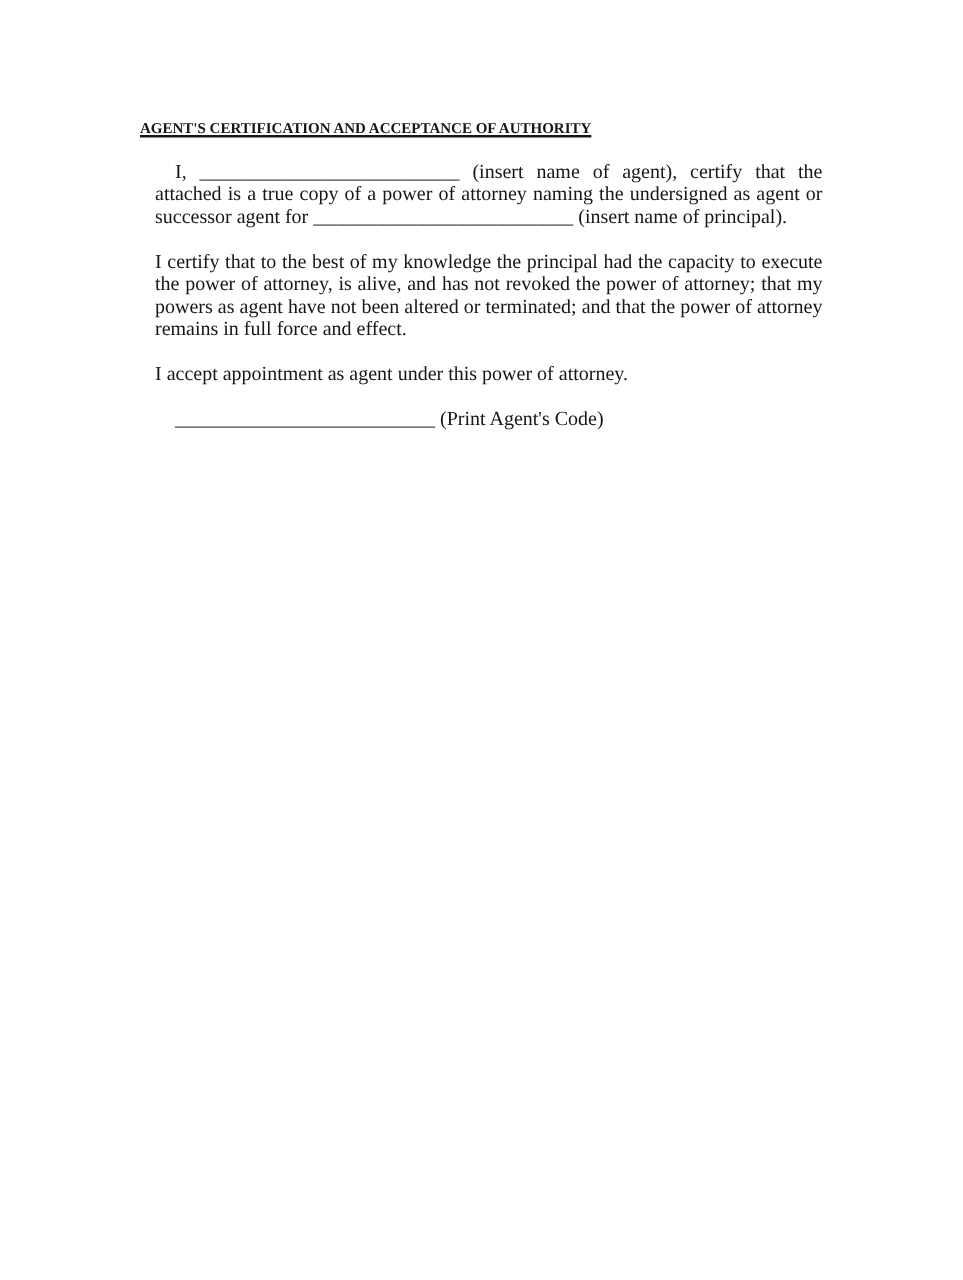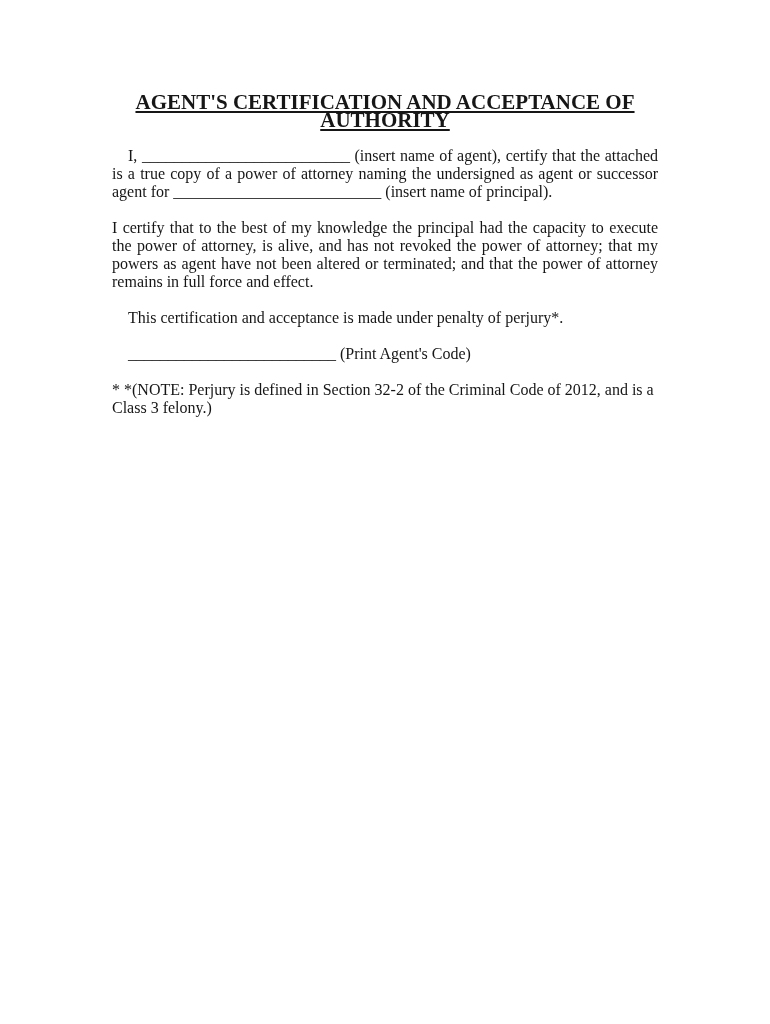--- a/index.html
+++ b/index.html
@@ -15,48 +15,47 @@
     background: #ffffff;
     padding: 93px 112px 0 112px;
     font-family: "Liberation Serif", "DejaVu Serif", serif;
     font-size: 16px;
     line-height: 18px;
     color: #161616;
     overflow: hidden;
   }
   .doc-title {
     margin: 0 0 18px 0;
-    text-align: center;
+    text-align: left;
     font-weight: bold;
-    font-size: 21px;
+    font-size: 12px;
     text-decoration: underline;
     text-decoration-thickness: 1.5px;
     text-underline-offset: 2px;
   }
   .para {
-    margin: 0 0 18px 0;
+    margin: 0 0 18px 12px;
   }
   .justify { text-align: justify; }
   .indent  { text-indent: 16px; }
   .preserve { white-space: pre-wrap; }
 </style>
 </head>
 <body>
 
 <div class="page">
 
   <h1 class="doc-title"><span>AGENT'S CERTIFICATION AND ACCEPTANCE OF AUTHORITY</span></h1>
 
   <p class="para justify indent">I, __________________________ (insert name of agent), certify that the attached is a true copy of a power of attorney naming the undersigned as agent or successor agent for __________________________ (insert name of principal).</p>
 
   <p class="para justify">I certify that to the best of my knowledge the principal had the capacity to execute the power of attorney, is alive, and has not revoked the power of attorney; that my powers as agent have not been altered or terminated; and that the power of attorney remains in full force and effect.</p>
 
+  <p class="para">I accept appointment as agent under this power of attorney.</p>
 
-  <p class="para indent">This certification and acceptance is made under penalty of perjury*.</p>
 
 
 
   <p class="para indent">__________________________ (Print Agent's Code)</p>
 
 
-  <p class="para">* *(NOTE: Perjury is defined in Section 32-2 of the Criminal Code of 2012, and is a Class 3 felony.)</p>
 
 </div>
 
 </body></html>

